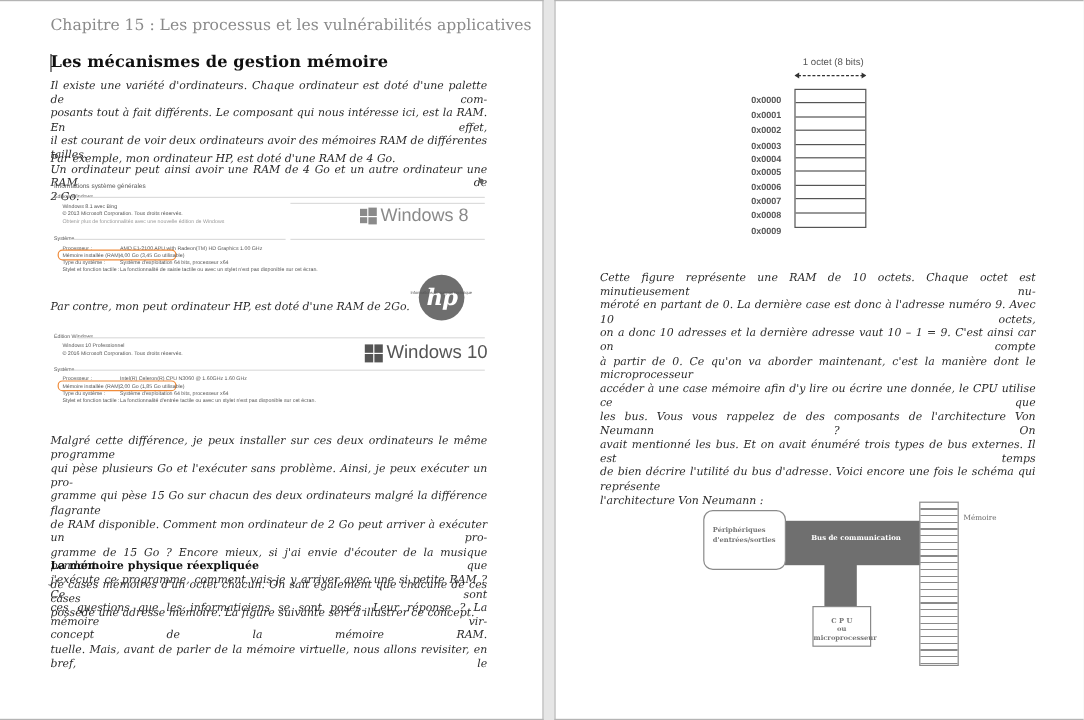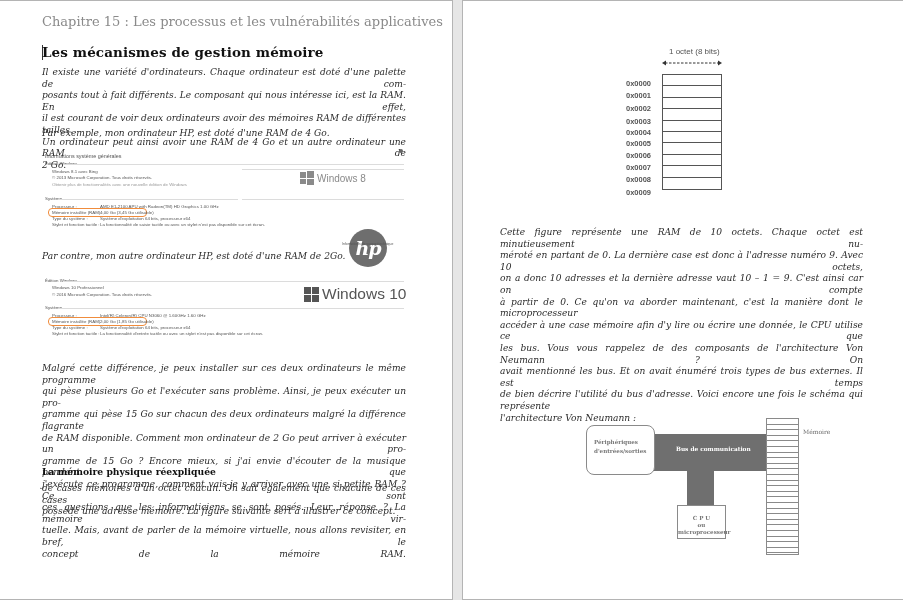--- a/index.html
+++ b/index.html
@@ -66,42 +66,42 @@
     <div class="sm" style="left:10px; top:22px;">Windows 8.1 avec Bing</div>
     <div class="sm" style="left:10px; top:28px;">© 2013 Microsoft Corporation. Tous droits réservés.</div>
     <div class="sm" style="left:10px; top:35px; color:#999;">Obtenir plus de fonctionnalités avec une nouvelle édition de Windows</div>
     <div class="win-logo" style="left:258px; top:24px;">
       <div class="win-flag" style="width:14px; height:14px;">
         <span style="left:0;top:1px;width:6px;height:6px;"></span>
           <span style="left:7px;top:0;width:7px;height:7px;"></span>
         <span style="left:0;top:8px;width:6px;height:5px;"></span>
           <span style="left:7px;top:8px;width:7px;height:6px;"></span>
       </div>
-      <span class="win-text" style="font-size:10px;">Windows 8</span>
+      <span class="win-text" style="font-size:15px;">Windows 8</span>
     </div>
     <div class="rule" style="left:200px; top:22px; width:162px;"></div>
     <div class="rule" style="left:200px; top:52px; width:162px;"></div>
     <div class="sm" style="left:3px; top:49px;">Système</div>
     <div class="rule" style="left:16px; top:52px; width:180px;"></div>
     <div class="sm" style="left:10px; top:57px;">Processeur :</div>
     <div class="sm" style="left:58px; top:57px;">AMD E1-2100 APU with Radeon(TM) HD Graphics     1.00 GHz</div>
     <div class="hl" style="left:6px; top:61px; width:97px; height:7px;"></div>
     <div class="sm" style="left:10px; top:63px;">Mémoire installée (RAM) :</div>
     <div class="sm" style="left:58px; top:63px;">4,00 Go (3,45 Go utilisable)</div>
     <div class="sm" style="left:10px; top:69px;">Type du système :</div>
     <div class="sm" style="left:58px; top:69px;">Système d'exploitation 64 bits, processeur x64</div>
     <div class="sm" style="left:10px; top:75px;">Stylet et fonction tactile :</div>
     <div class="sm" style="left:58px; top:75px;">La fonctionnalité de saisie tactile ou avec un stylet n'est pas disponible sur cet écran.</div>
     <div class="hp-logo" style="left:307px; top:58px;margin-top:24px;">
         <span>hp</span>
       </div>
     <div class="sm" style="left:300px; top:95px; font-size:3.4px;">Informations de support technique</div>
   </div>
 
-  <div class="para" style="left:42px; top:250px; width:364px; text-align:left;">Par contre, mon autre ordinateur HP, est doté d'une RAM de 2Go.</div>
+  <div class="para" style="left:42px; top:250px; width:364px; text-align:left;">Par contre, mon peut ordinateur HP, est doté d'une RAM de 2Go.</div>
 
   <div class="shot" style="top:273px; height:70px;">
     <div class="sm" style="left:3px; top:4px;">Édition Windows</div>
     <div class="rule" style="left:22px; top:7px; width:340px;"></div>
     <div class="sm" style="left:10px; top:11px;">Windows 10 Professionnel</div>
     <div class="sm" style="left:10px; top:18px;">© 2016 Microsoft Corporation. Tous droits réservés.</div>
     <div class="win-logo" style="left:262px; top:11px;">
       <div class="win-flag" style="width:15px; height:15px;">
         <span style="left:0;top:0;width:7px;height:7px;background:#555;"></span>
           <span style="left:8px;top:0;width:7px;height:7px;background:#555;"></span>
@@ -124,22 +124,22 @@
   </div>
 
   <div class="para" style="left:42px; top:362px; width:364px;">
     <div style="text-align-last: justify;">Malgré cette différence, je peux installer sur ces deux ordinateurs le même programme</div>
     <div style="text-align-last: justify;">qui pèse plusieurs Go et l'exécuter sans problème. Ainsi, je peux exécuter un pro-</div>
     <div style="text-align-last: justify;">gramme qui pèse 15 Go sur chacun des deux ordinateurs malgré la différence flagrante</div>
     <div style="text-align-last: justify;">de RAM disponible. Comment mon ordinateur de 2 Go peut arriver à exécuter un pro-</div>
     <div style="text-align-last: justify;">gramme de 15 Go ? Encore mieux, si j'ai envie d'écouter de la musique pendant que</div>
     <div style="text-align-last: justify;">j'exécute ce programme, comment vais-je y arriver avec une si petite RAM ? Ce sont</div>
     <div style="text-align-last: justify;">ces questions que les informaticiens se sont posés. Leur réponse ? La mémoire vir-</div>
+    <div style="text-align-last: justify;">concept de la mémoire RAM.</div>
     <div style="text-align-last: justify;">tuelle. Mais, avant de parler de la mémoire virtuelle, nous allons revisiter, en bref, le</div>
-    <div style="text-align-last: justify;">concept de la mémoire RAM.</div>
   </div>
 
   <div class="h3">La mémoire physique réexpliquée</div>
 
   <div class="para" style="left:42px; top:482px; width:364px;">
     <div style="text-align-last: justify;">de cases mémoires d'un octet chacun. On sait également que chacune de ces cases</div>
     <div style="text-align:left">possède une adresse mémoire. La figure suivante sert à illustrer ce concept.</div>
   </div>
 </div>
 

